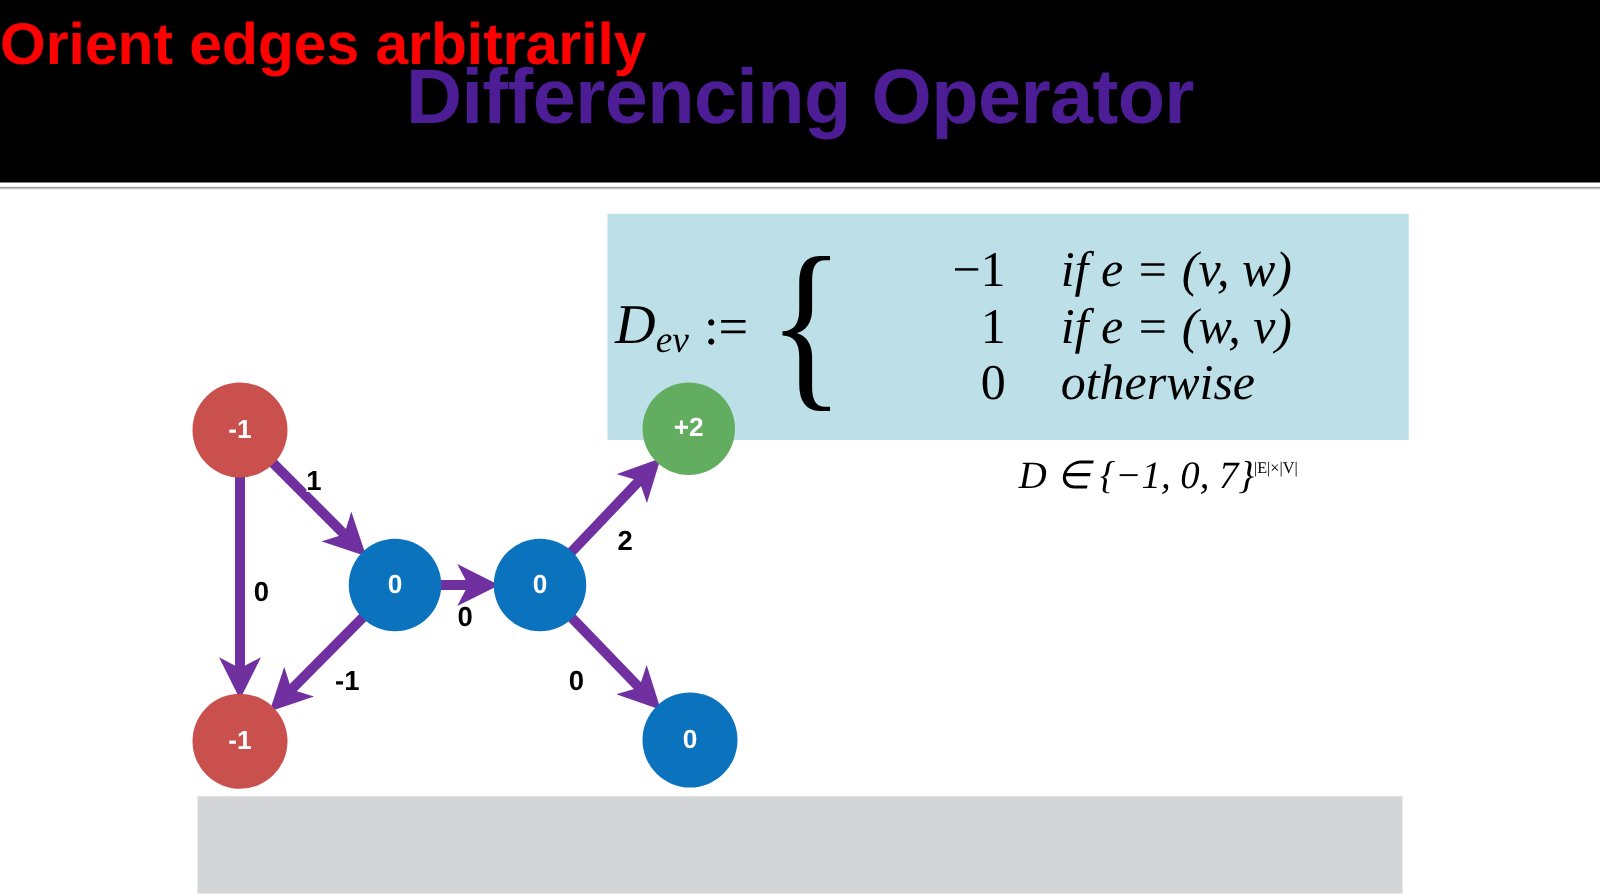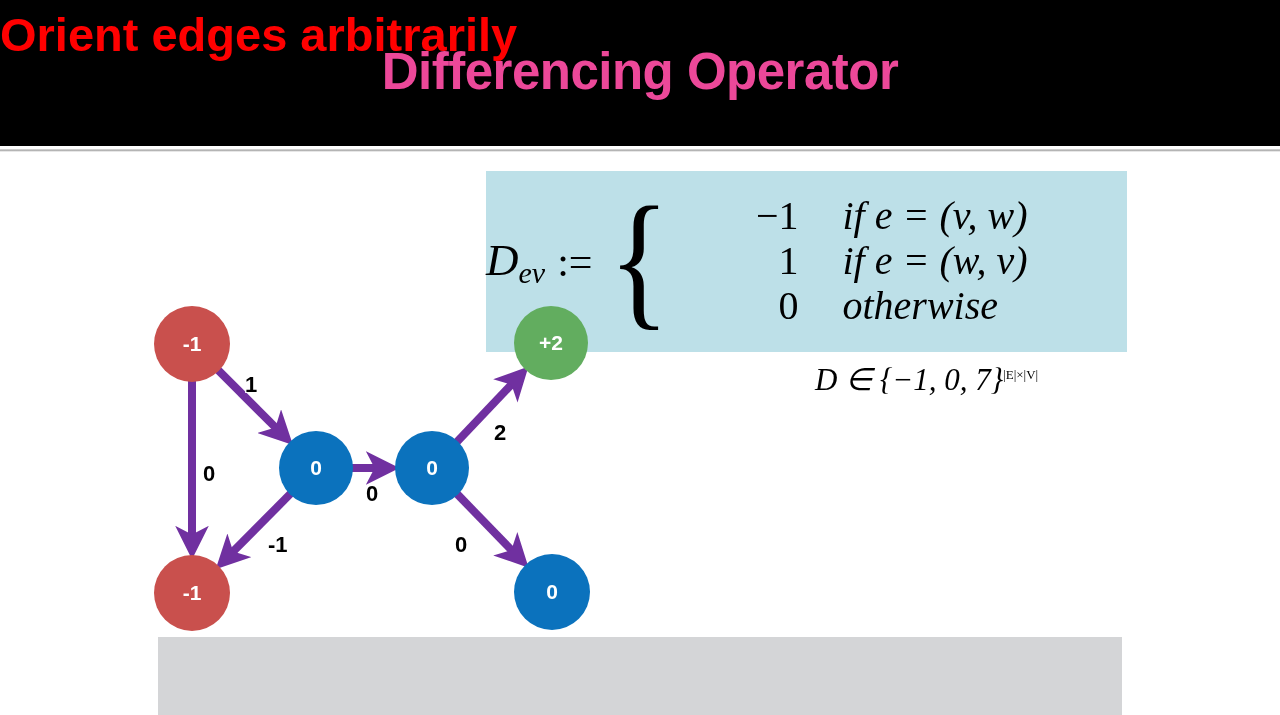--- a/index.html
+++ b/index.html
@@ -22,22 +22,22 @@
     width: 1280px;
     height: 146px;
     background: #000000;
   }
   #slide-title {
     position: absolute;
     left: 0;
     top: 42px;
     width: 1280px;
     text-align: center;
-    color: #ec4899;
-    font-size: 51px;
+    color: #4c1d95;
+    font-size: 62px;
     font-weight: bold;
     letter-spacing: -0.5px;
     font-family: "Liberation Sans", sans-serif;
   }
   #header-divider {
     position: absolute;
     left: 0; top: 149px;
     width: 1280px;
     height: 3px;
     background: linear-gradient(to bottom, #ffffff 0px, #9a9a9a 1px, #cfcfcf 2px, #ffffff 3px);
@@ -56,20 +56,21 @@
     font-family: "Liberation Serif", serif;
     color: #000000;
   }
   #formula-main {
     position: absolute;
     left: 0; top: 0;
     width: 641px; height: 181px;
     display: flex;
     align-items: center;
     justify-content: flex-start;
+    padding-left: 6px;
     box-sizing: border-box;
   }
   #dev-symbol {
     font-size: 45px;
     font-style: italic;
     font-family: "Liberation Serif", serif;
     white-space: nowrap;
   }
   #dev-symbol .sub {
     font-size: 30px;

